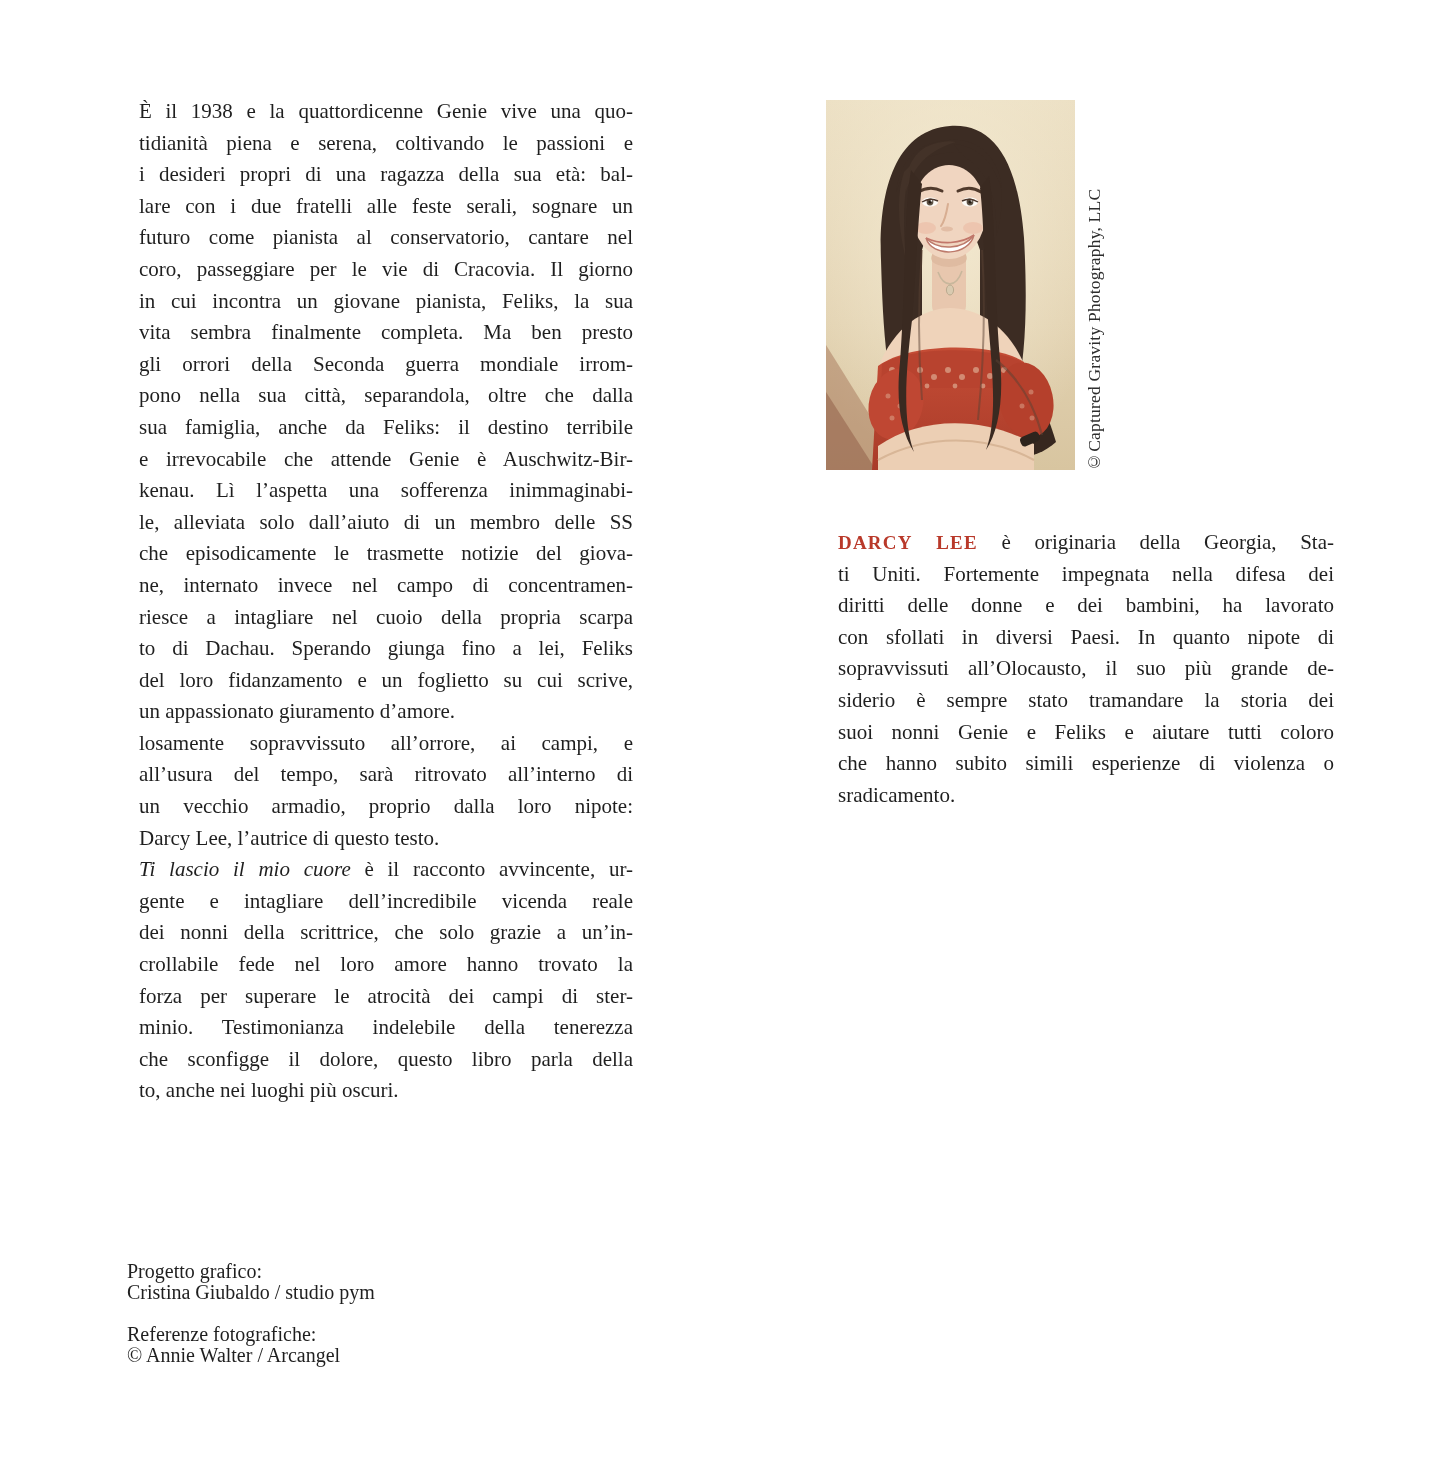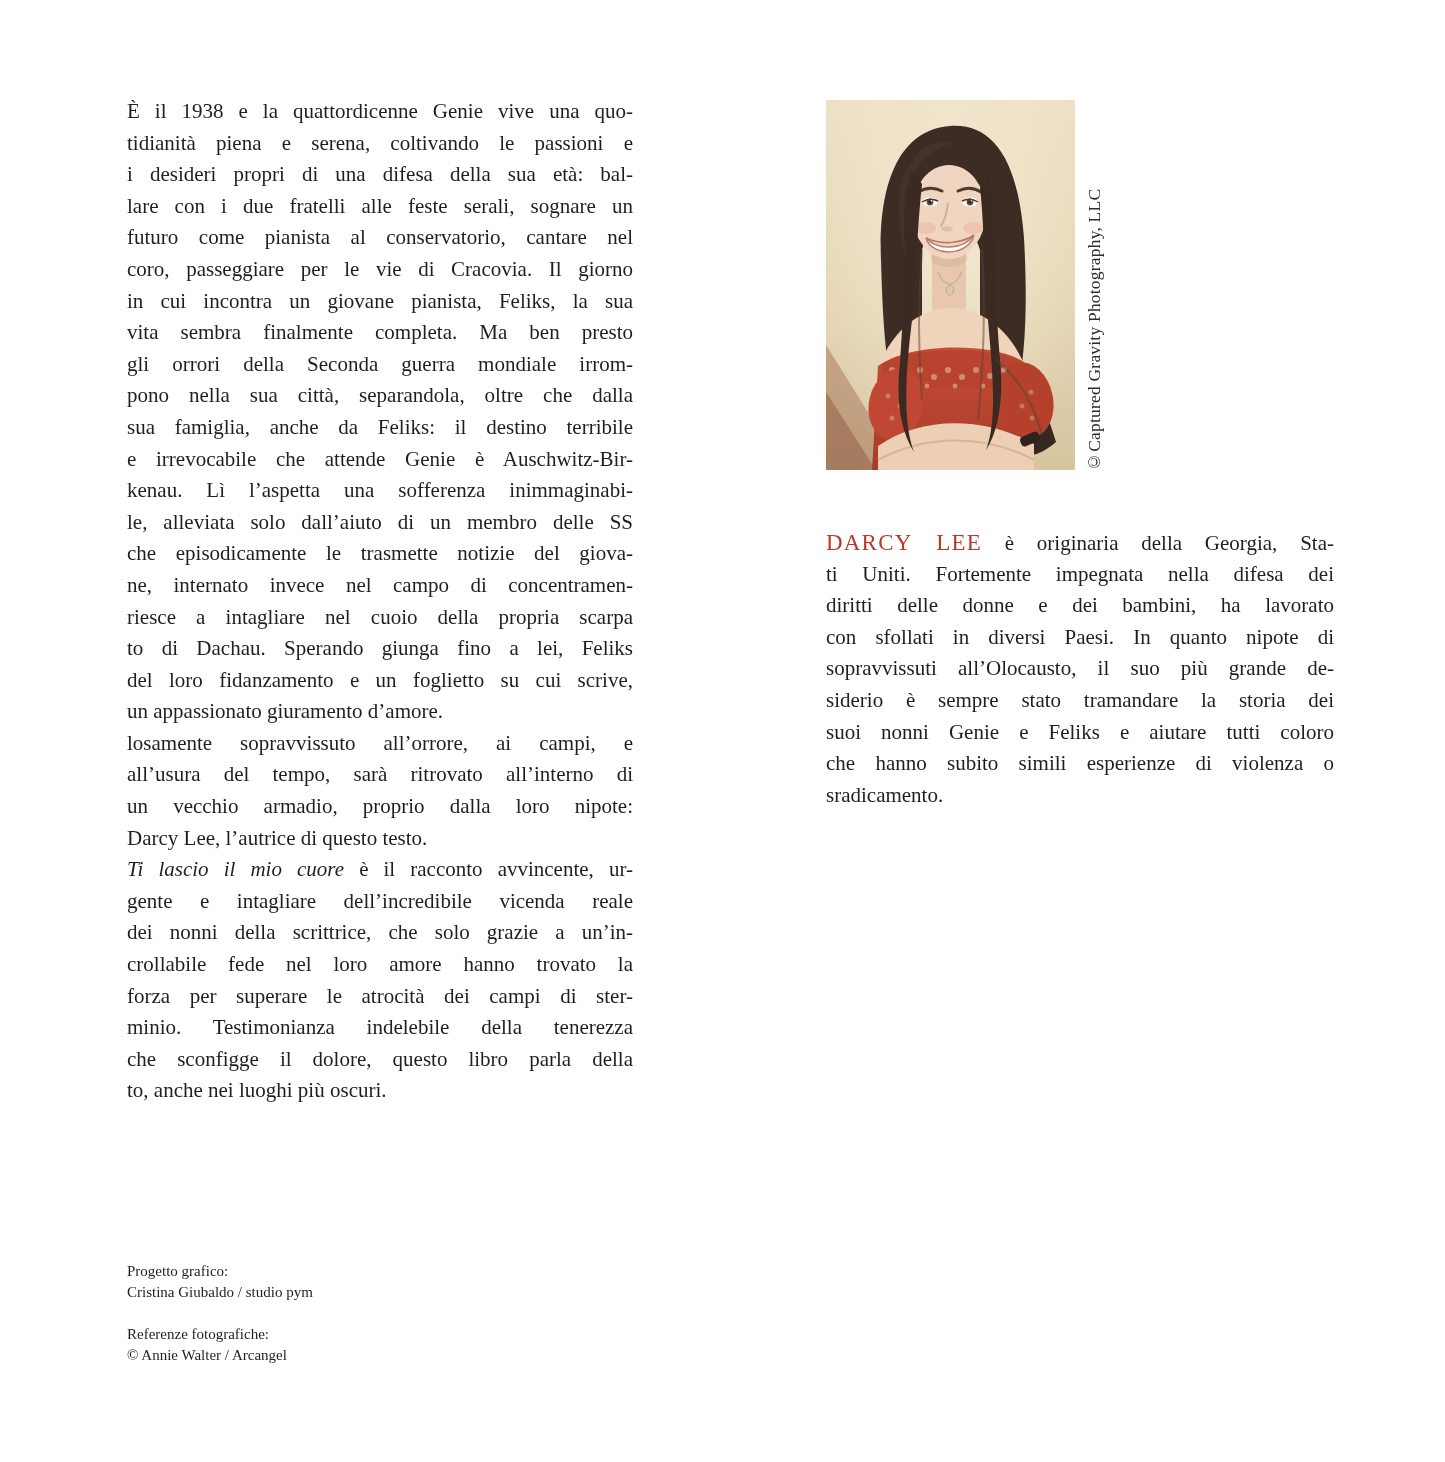--- a/index.html
+++ b/index.html
@@ -12,31 +12,33 @@
     color:#1f1f1f;
     overflow:hidden;
   }
   
   .tline {
     font-size:21px;
     line-height:31.6px;
     height:31.6px;
     color:#1f1f1f;
     text-align:left;
+    margin-left:12px;
   }
   .tline.just {
     text-align:justify;
     text-align-last:justify;
   }
   .seg-normal { }
   .seg-italic { font-style:italic; }
   .seg-author {
     color:#b9392a;
-    font-size:23px;
+    font-size:19px;
     letter-spacing:1.2px;
+    font-weight:bold;
   }
   
   .left-col {
     position:absolute; left:127px; top:96px; width:506px;
   }
   .photo {
     position:absolute; left:826px; top:100px; width:249px; height:370px;
   }
   .photo svg { display:block; width:100%; height:100%; }
   .vcredit {
@@ -46,33 +48,33 @@
     font-size:17.5px;
     letter-spacing:0.2px;
     color:#2d2d2d;
     white-space:nowrap;
   }
   .bio {
     position:absolute; left:826px; top:527px; width:508px;
   }
   .credits {
     position:absolute; left:127px; top:1261px; width:420px;
-    font-size:15px; line-height:20.5px; color:#1f1f1f;
+    font-size:20px; line-height:20.5px; color:#1f1f1f;
   }
   .credits-gap { height:22px; }
 </style>
 </head>
 <body>
 
 <div class="page">
 
   <div class="left-col" id="left-lines">
       <div class="tline just"><span class="seg-normal">È il 1938 e la quattordicenne Genie vive una quo-</span></div>
       <div class="tline just"><span class="seg-normal">tidianità piena e serena, coltivando le passioni e</span></div>
-      <div class="tline just"><span class="seg-normal">i desideri propri di una difesa della sua età: bal-</span></div>
+      <div class="tline just"><span class="seg-normal">i desideri propri di una ragazza della sua età: bal-</span></div>
       <div class="tline just"><span class="seg-normal">lare con i due fratelli alle feste serali, sognare un</span></div>
       <div class="tline just"><span class="seg-normal">futuro come pianista al conservatorio, cantare nel</span></div>
       <div class="tline just"><span class="seg-normal">coro, passeggiare per le vie di Cracovia. Il giorno</span></div>
       <div class="tline just"><span class="seg-normal">in cui incontra un giovane pianista, Feliks, la sua</span></div>
       <div class="tline just"><span class="seg-normal">vita sembra finalmente completa. Ma ben presto</span></div>
       <div class="tline just"><span class="seg-normal">gli orrori della Seconda guerra mondiale irrom-</span></div>
       <div class="tline just"><span class="seg-normal">pono nella sua città, separandola, oltre che dalla</span></div>
       <div class="tline just"><span class="seg-normal">sua famiglia, anche da Feliks: il destino terribile</span></div>
       <div class="tline just"><span class="seg-normal">e irrevocabile che attende Genie è Auschwitz-Bir-</span></div>
       <div class="tline just"><span class="seg-normal">kenau. Lì l’aspetta una sofferenza inimmaginabi-</span></div>

